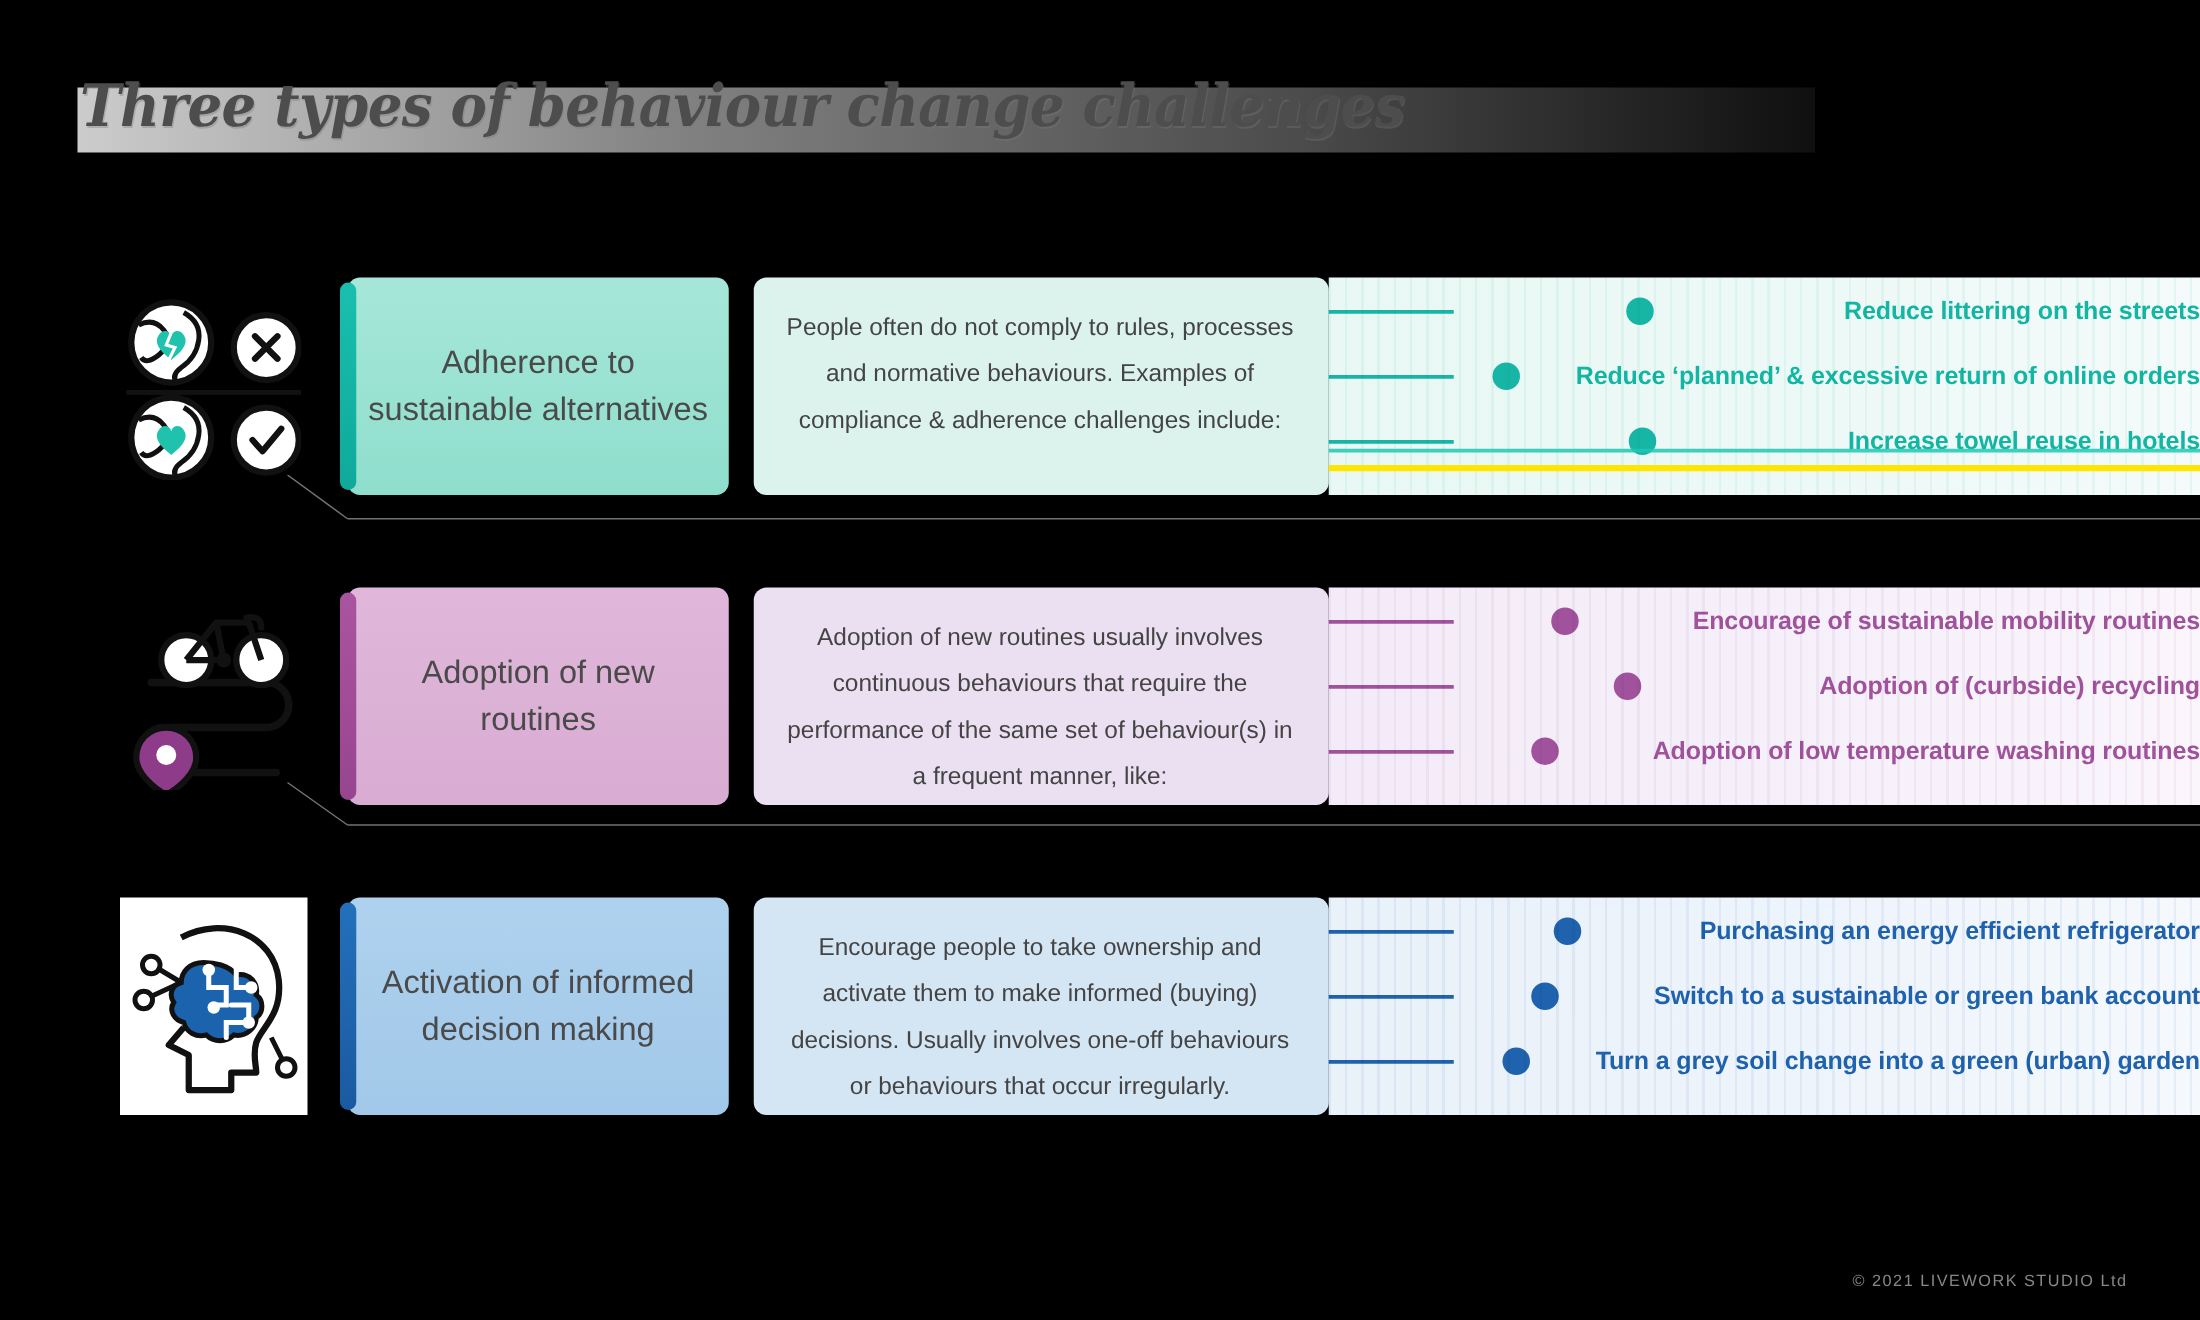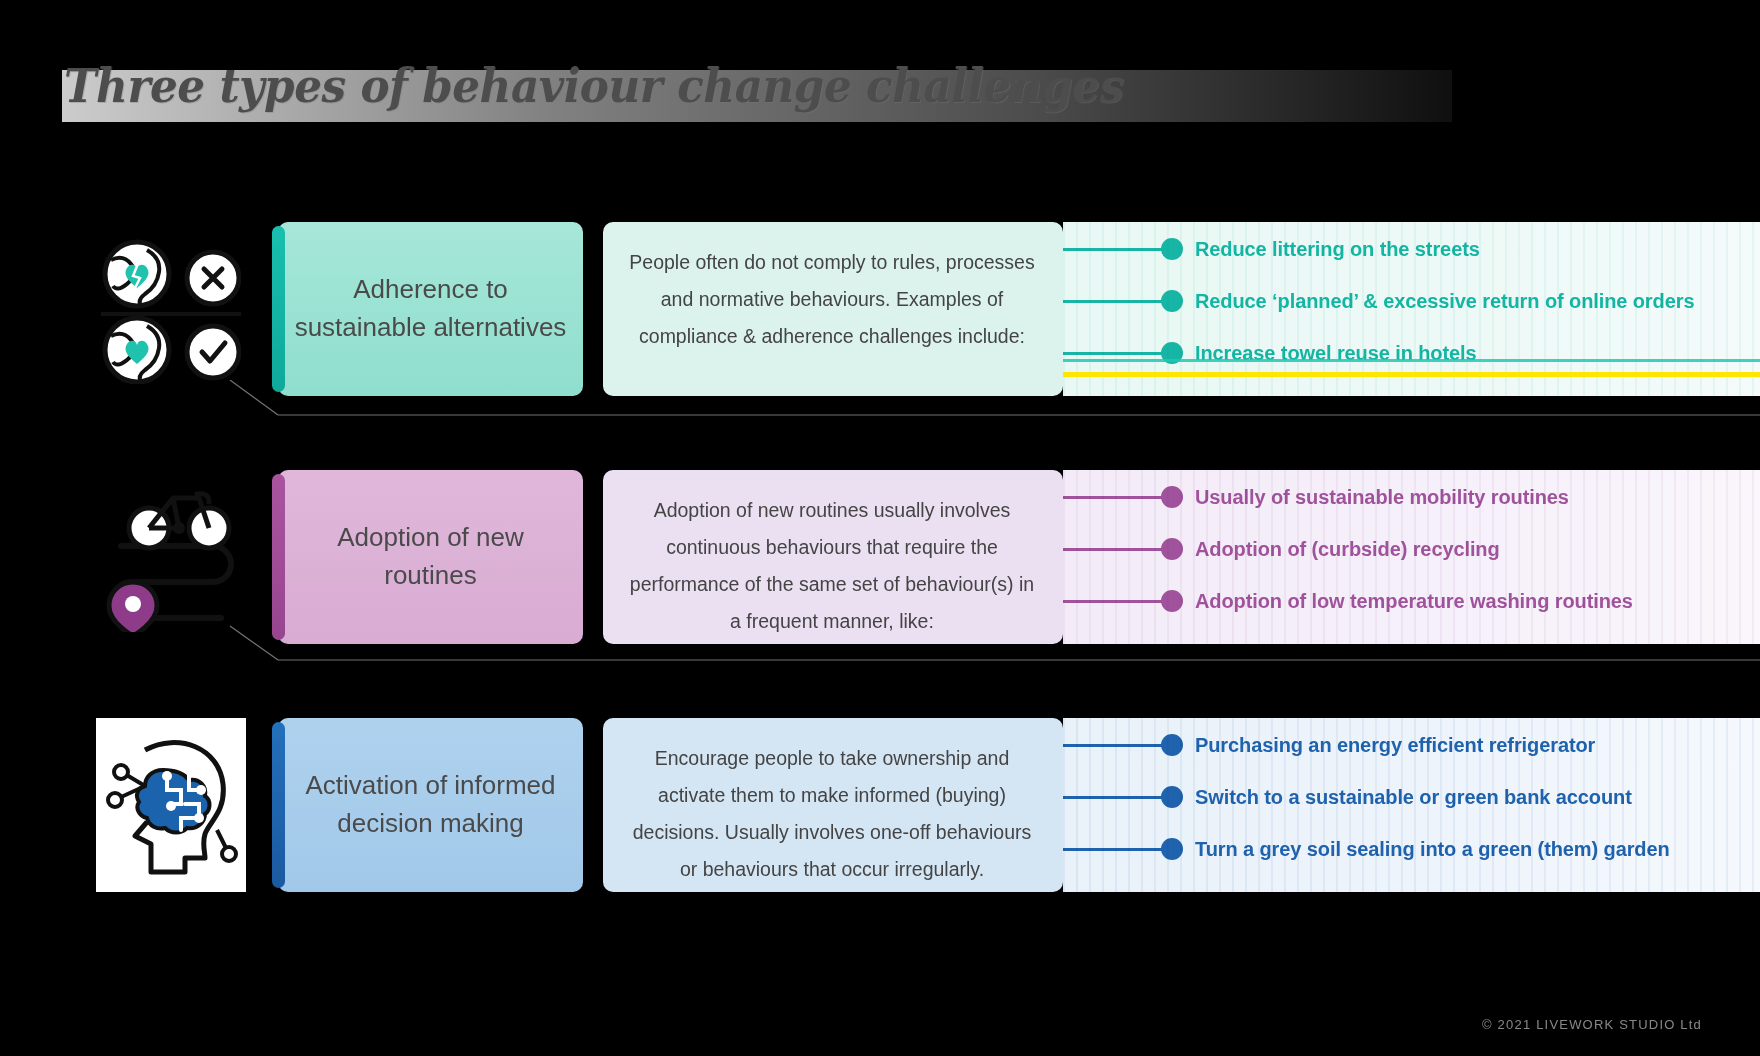--- a/index.html
+++ b/index.html
@@ -134,20 +134,21 @@
     width: 697px;
     height: 174px;
   }
   .bullet-row {
     position: absolute;
     left: 0;
     height: 26px;
     width: 697px;
     display: flex;
     align-items: center;
+    justify-content: space-between;
   }
   .bullet-row.b0 { top: 14px; }
   .bullet-row.b1 { top: 66px; }
   .bullet-row.b2 { top: 118px; }
 
   .bullet-line {
     width: 100px;
     height: 3px;
     margin-left: 0px;
     flex: 0 0 auto;
@@ -293,21 +294,21 @@
     </div>
 
     <div class="desc-card" style="background:#ebdff2;">
       <div class="desc-text">Adoption of new routines usually involves continuous behaviours that require the performance of the same set of behaviour(s) in a frequent manner, like:</div>
     </div>
 
     <div class="bullets" style="background:linear-gradient(90deg,#f3ecf8 0%,#f6f0fa 55%,#faf6fc 100%);">
       <div class="bullet-row b0">
         <div class="bullet-line" style="background:#a0539c;"></div>
         <div class="bullet-dot" style="background:#a0539c;"></div>
-        <div class="bullet-text" style="color:#a0539c;">Usually of sustainable mobility routines</div>
+        <div class="bullet-text" style="color:#a0539c;">Encourage of sustainable mobility routines</div>
       </div>
       <div class="bullet-row b1">
         <div class="bullet-line" style="background:#a0539c;"></div>
         <div class="bullet-dot" style="background:#a0539c;"></div>
         <div class="bullet-text" style="color:#a0539c;">Adoption of (curbside) recycling</div>
       </div>
       <div class="bullet-row b2">
         <div class="bullet-line" style="background:#a0539c;"></div>
         <div class="bullet-dot" style="background:#a0539c;"></div>
         <div class="bullet-text" style="color:#a0539c;">Adoption of low temperature washing routines</div>
@@ -356,21 +357,21 @@
         <div class="bullet-text" style="color:#1f62ad;">Purchasing an energy efficient refrigerator</div>
       </div>
       <div class="bullet-row b1">
         <div class="bullet-line" style="background:#1f62ad;"></div>
         <div class="bullet-dot" style="background:#1f62ad;"></div>
         <div class="bullet-text" style="color:#1f62ad;">Switch to a sustainable or green bank account</div>
       </div>
       <div class="bullet-row b2">
         <div class="bullet-line" style="background:#1f62ad;"></div>
         <div class="bullet-dot" style="background:#1f62ad;"></div>
-        <div class="bullet-text" style="color:#1f62ad;">Turn a grey soil sealing into a green (them) garden</div>
+        <div class="bullet-text" style="color:#1f62ad;">Turn a grey soil change into a green (urban) garden</div>
       </div>
       <div class="glitch" style="background:repeating-linear-gradient(90deg, rgba(31,98,173,0.13) 0 2px, rgba(255,255,255,0) 2px 13px);"></div>
       <div class="glitch" style="background:repeating-linear-gradient(90deg, rgba(255,255,255,0.32) 0 1px, rgba(255,255,255,0) 1px 7px); opacity:0.5;"></div>
     </div>
   </div>
 
   <svg class="connector" style="left:0; top:380px; width:1760px; height:340px;" viewBox="0 0 1760 340">
     <path d="M278 35 L278 35 L1760 35" stroke="#9a9a9a" stroke-width="1.2" fill="none" opacity="0.75"></path>
     <path d="M230 0 L278 35" stroke="#9a9a9a" stroke-width="1.2" fill="none" opacity="0.75"></path>
     <path d="M278 280 L1760 280" stroke="#9a9a9a" stroke-width="1.2" fill="none" opacity="0.75"></path>

